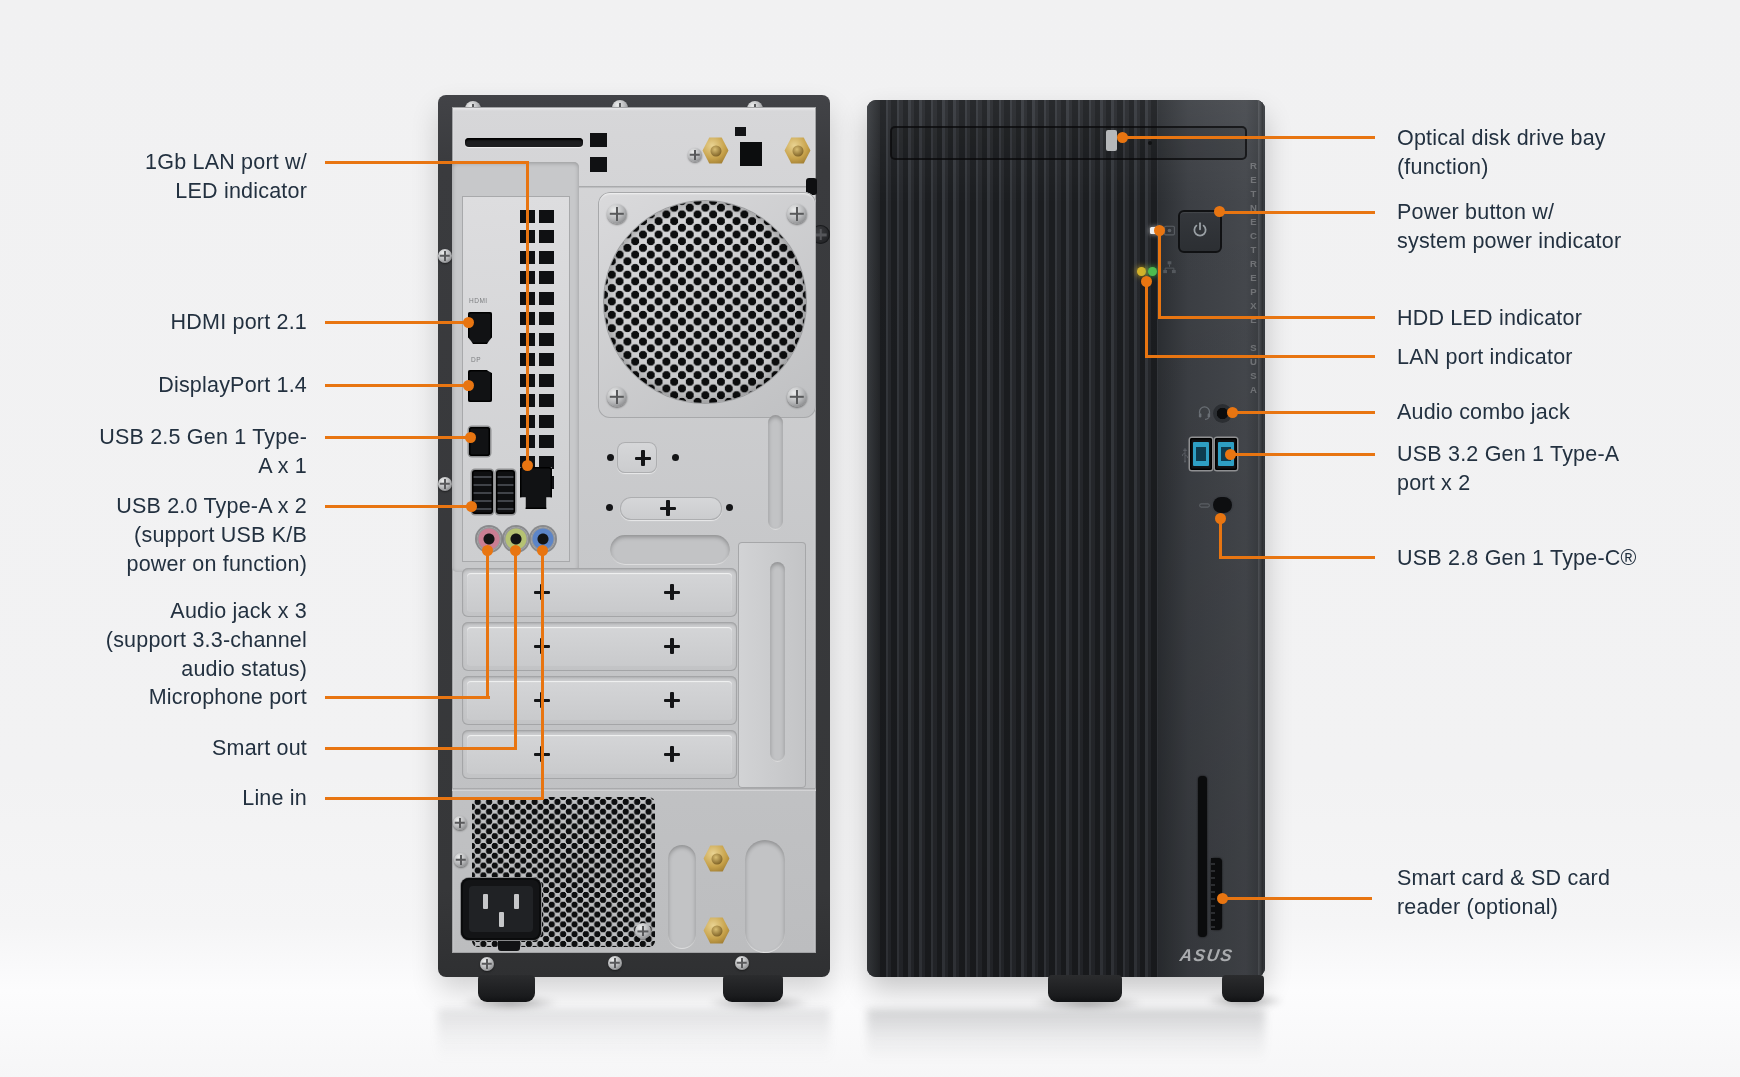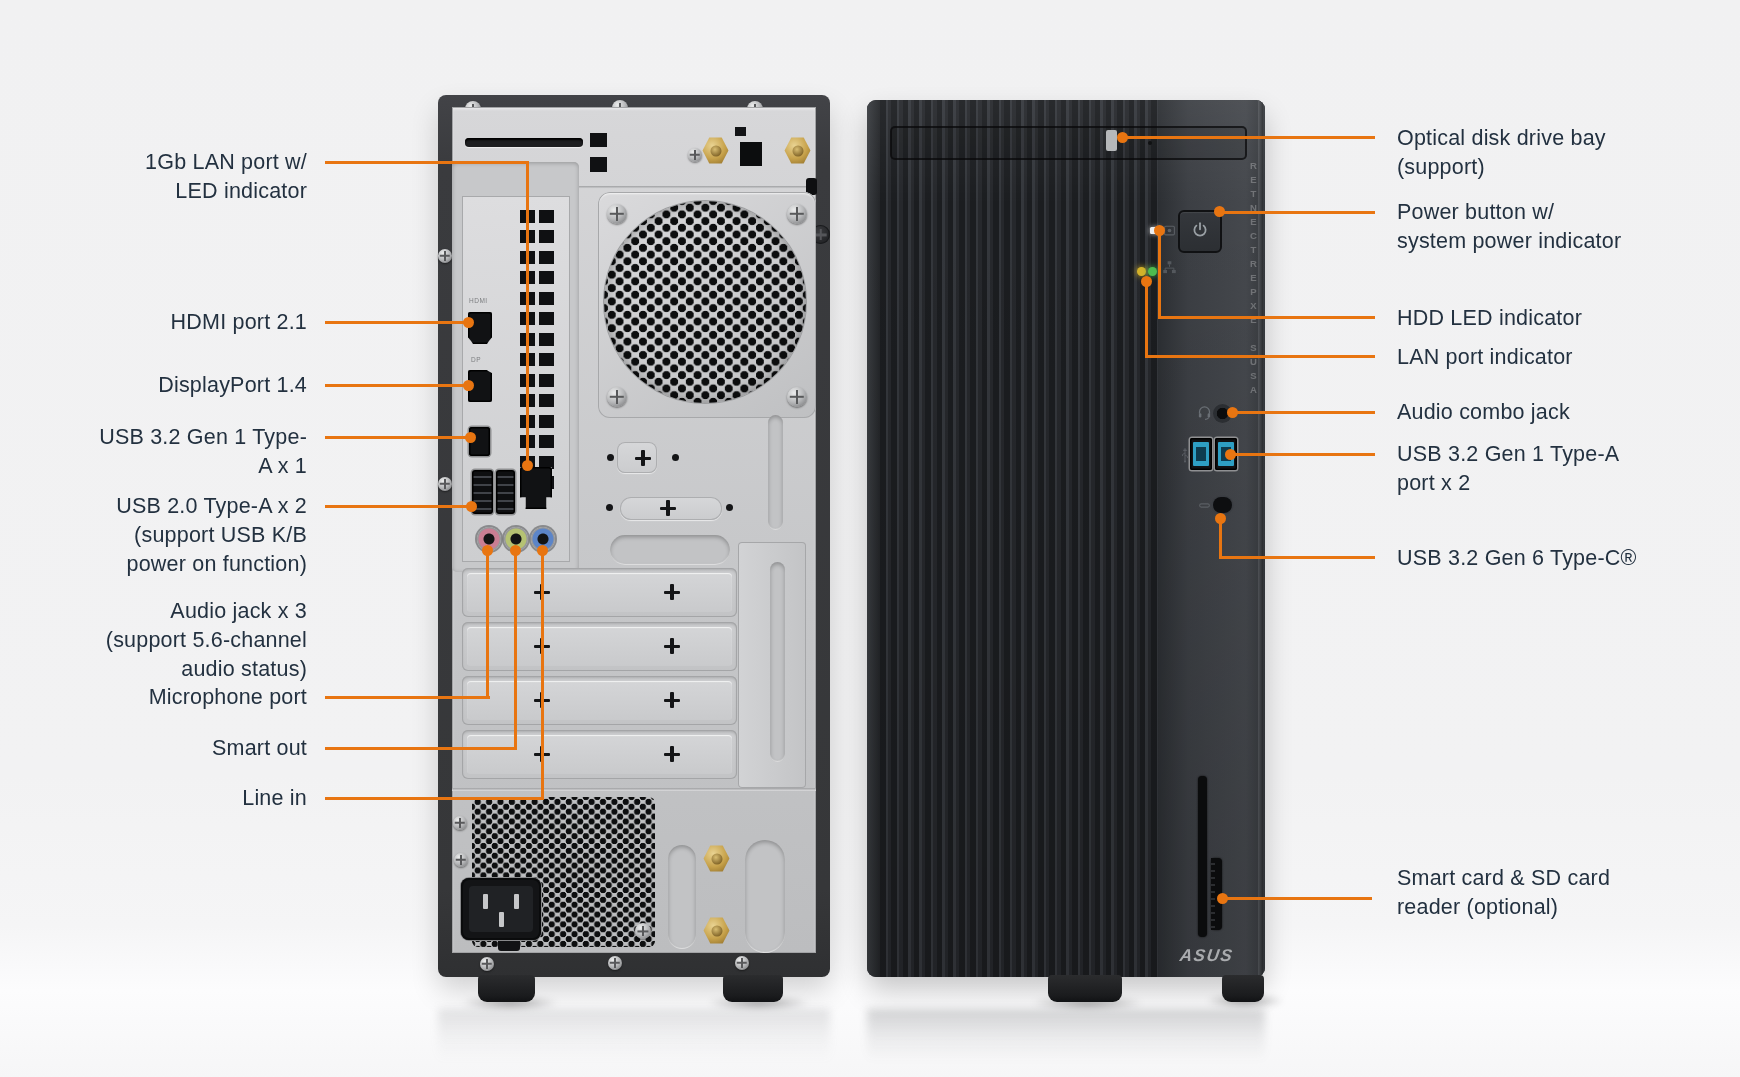--- a/index.html
+++ b/index.html
@@ -353,65 +353,65 @@
     <div>1Gb LAN port w/</div>
     <div>LED indicator</div>
   </div>
   <div class="callout left" style="top:308px">
     <div>HDMI port 2.1</div>
   </div>
   <div class="callout left" style="top:371px">
     <div>DisplayPort 1.4</div>
   </div>
   <div class="callout left" style="top:423px">
-    <div>USB 3.2 Gen 1 Type-</div>
+    <div>USB 2.5 Gen 1 Type-</div>
     <div>A x 1</div>
   </div>
   <div class="callout left" style="top:492px">
     <div>USB 2.0 Type-A x 2</div>
     <div>(support USB K/B</div>
     <div>power on function)</div>
   </div>
   <div class="callout left" style="top:597px">
     <div>Audio jack x 3</div>
-    <div>(support 5.6-channel</div>
+    <div>(support 3.3-channel</div>
     <div>audio status)</div>
   </div>
   <div class="callout left" style="top:683px">
     <div>Microphone port</div>
   </div>
   <div class="callout left" style="top:734px">
     <div>Smart out</div>
   </div>
   <div class="callout left" style="top:784px">
     <div>Line in</div>
   </div>
 
   <div class="callout right" style="top:124px">
     <div>Optical disk drive bay</div>
-    <div>(support)</div>
+    <div>(function)</div>
   </div>
   <div class="callout right" style="top:198px">
     <div>Power button w/</div>
     <div>system power indicator</div>
   </div>
   <div class="callout right" style="top:304px">
     <div>HDD LED indicator</div>
   </div>
   <div class="callout right" style="top:343px">
     <div>LAN port indicator</div>
   </div>
   <div class="callout right" style="top:398px">
     <div>Audio combo jack</div>
   </div>
   <div class="callout right" style="top:440px">
     <div>USB 3.2 Gen 1 Type-A</div>
     <div>port x 2</div>
   </div>
   <div class="callout right" style="top:544px">
-    <div>USB 3.2 Gen 6 Type-C®</div>
+    <div>USB 2.8 Gen 1 Type-C®</div>
   </div>
   <div class="callout right" style="top:864px">
     <div>Smart card &amp; SD card</div>
     <div>reader (optional)</div>
   </div>
 
 </div>
 
 </body></html>

